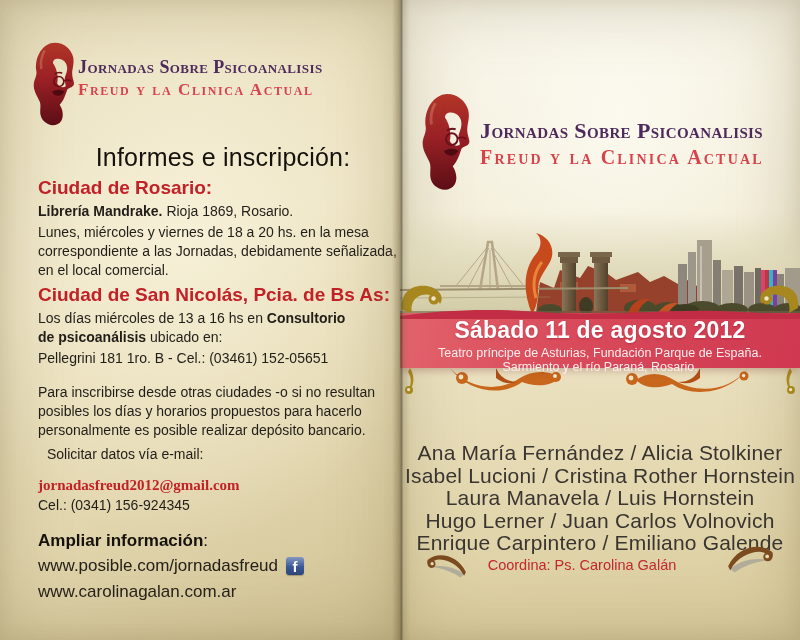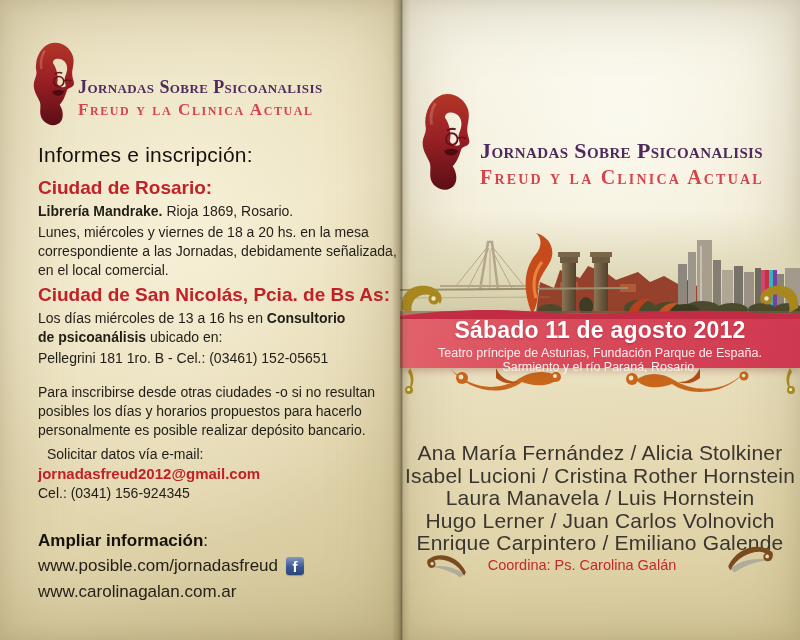--- a/index.html
+++ b/index.html
@@ -36,38 +36,38 @@
   }
 
   
   .brand { position:absolute; }
   .brand-l { left:28px; top:40px; width:350px; height:88px; }
   .brand-r { left:16px; top:92px; width:382px; height:100px; }
   .freud-l { position:absolute; left:0; top:0; width:50px; height:88px; }
   .freud-r { position:absolute; left:0; top:0; width:58px; height:100px; }
   .brand-t1, .brand-t2 {
     position:absolute; white-space:nowrap;
-    font-family:"Liberation Serif", serif; font-variant:small-caps; font-weight:600;margin-top:20px;
+    font-family:"Liberation Serif", serif; font-variant:small-caps; font-weight:600;
   }
   .brand-l .brand-t1 { left:50px; top:17px; font-size:18px; letter-spacing:.4px; color:#4e2b5c; }
   .brand-l .brand-t2 { left:50px; top:40px; font-size:17px; letter-spacing:1.6px; color:#d7424e; }
   .brand-r .brand-t1 { left:64px; top:26px; font-size:22px; letter-spacing:.4px; color:#4e2a5c; }
   .brand-r .brand-t2 { left:64px; top:54px; font-size:20px; letter-spacing:2.2px; color:#d8424a; }
 
   
   .lx { position:absolute; left:38px; width:370px; color:#211d18; }
-  .info-heading { top:143px; font-size:21px; color:#15110c; letter-spacing:.2px; }
+  .info-heading { top:143px; font-size:25px; color:#15110c; letter-spacing:.2px;text-align:center; }
   .blk h4 { margin:0 0 3px; font-size:19px; font-weight:bold; color:#c22127; }
   .blk p  { margin:2px 0 0; font-size:14px; line-height:19px; white-space:pre-line; }
   .blk-rosario { top:177px; }
   .blk-sannic  { top:284px; }
   .blk-bank    { top:381px; }
   .blk-email   { top:446px; }
   .blk-email .lbl   { font-size:14px;margin-left:9px; }
-  .blk-email .email { margin-top:3px; font-size:15px; font-weight:bold; color:#c22127; }
+  .blk-email .email { margin-top:15px; font-size:15px; font-weight:bold; color:#c22127;font-family:Liberation Serif, serif; }
   .blk-email .cel   { margin-top:3px; font-size:14px; }
   .blk-more { top:531px; color:#26211a; }
   .blk-more .ampliar { font-size:17px; color:#15110c; }
   .blk-more .ampliar b { font-weight:bold; }
   .fb-line { margin-top:5px; font-size:17px; display:flex; align-items:center; gap:8px; }
   .fb-icon {
     width:18px; height:18px; border-radius:3px; flex:0 0 auto;
     background:linear-gradient(180deg,#8498c0 0%,#3b5998 55%,#2e4678 100%);
     color:#fff; font-weight:bold; font-size:15px; line-height:1;
     display:flex; align-items:flex-end; justify-content:center; padding-bottom:1px;

